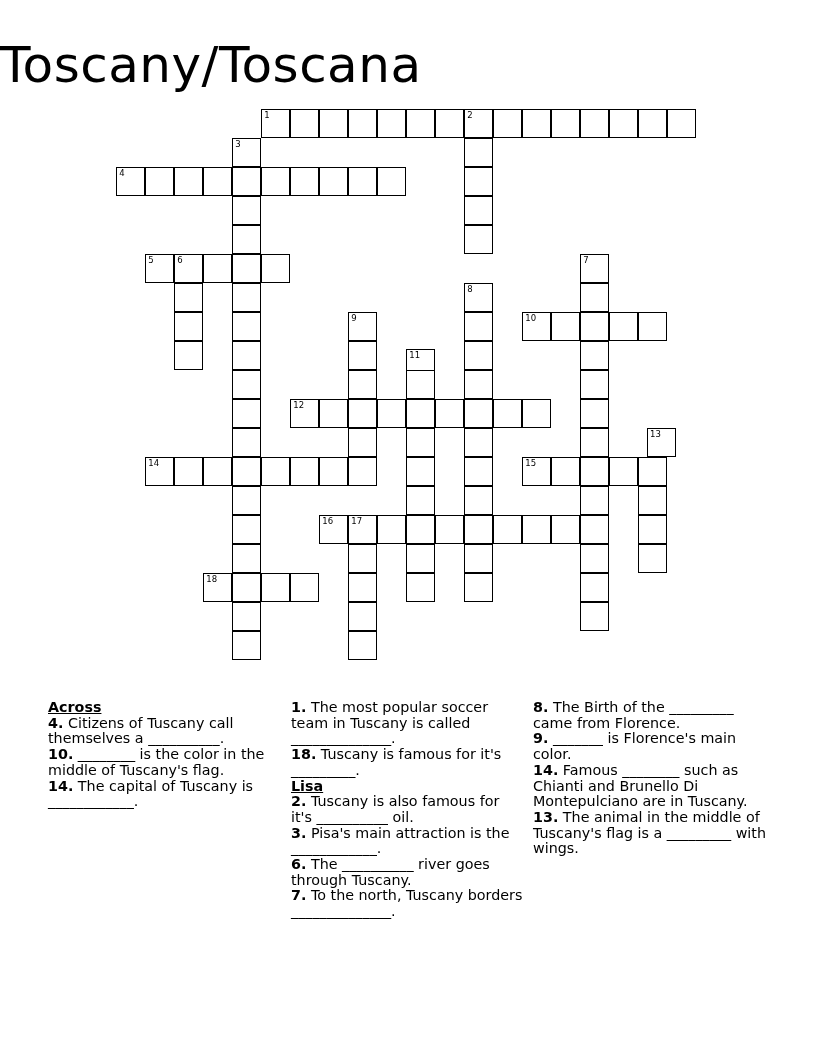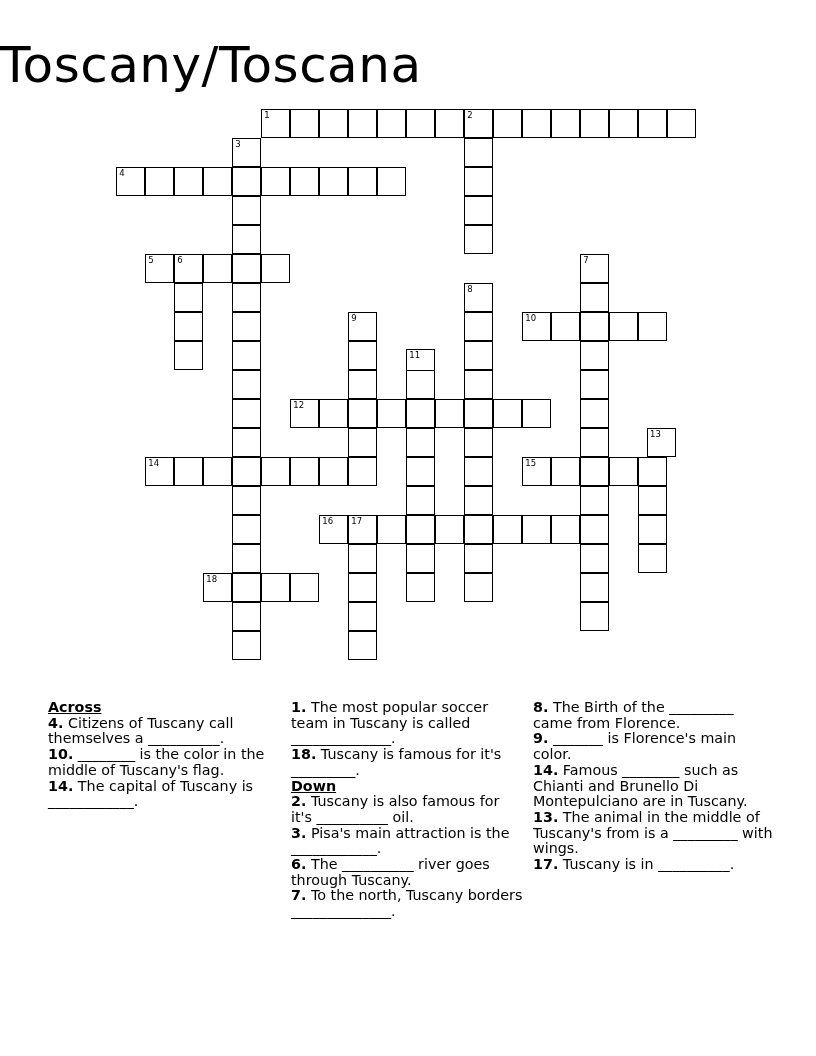--- a/index.html
+++ b/index.html
@@ -193,26 +193,25 @@
 <div class="clues col1">
   <div class="heading">Across</div>
   <div class="clue"><b>4.</b><span> Citizens of Tuscany call themselves a __________.</span></div>
   <div class="clue"><b>10.</b><span> ________ is the color in the middle of Tuscany's flag.</span></div>
   <div class="clue"><b>14.</b><span> The capital of Tuscany is ____________.</span></div>
 </div>
 
 <div class="clues col2">
   <div class="clue"><b>1.</b><span> The most popular soccer team in Tuscany is called ______________.</span></div>
   <div class="clue"><b>18.</b><span> Tuscany is famous for it's _________.</span></div>
-  <div class="heading">Down</div>
+  <div class="heading">Lisa</div>
   <div class="clue"><b>2.</b><span> Tuscany is also famous for it's __________ oil.</span></div>
   <div class="clue"><b>3.</b><span> Pisa's main attraction is the ____________.</span></div>
   <div class="clue"><b>6.</b><span> The __________ river goes through Tuscany.</span></div>
   <div class="clue"><b>7.</b><span> To the north, Tuscany borders ______________.</span></div>
 </div>
 
 <div class="clues col3">
   <div class="clue"><b>8.</b><span> The Birth of the _________ came from Florence.</span></div>
   <div class="clue"><b>9.</b><span> _______ is Florence's main color.</span></div>
   <div class="clue"><b>14.</b><span> Famous ________ such as Chianti and Brunello Di Montepulciano are in Tuscany.</span></div>
-  <div class="clue"><b>13.</b><span> The animal in the middle of Tuscany's from is a _________ with wings.</span></div>
-  <div class="clue"><b>17.</b><span> Tuscany is in __________.</span></div>
+  <div class="clue"><b>13.</b><span> The animal in the middle of Tuscany's flag is a _________ with wings.</span></div>
 </div>
 
 </body></html>

